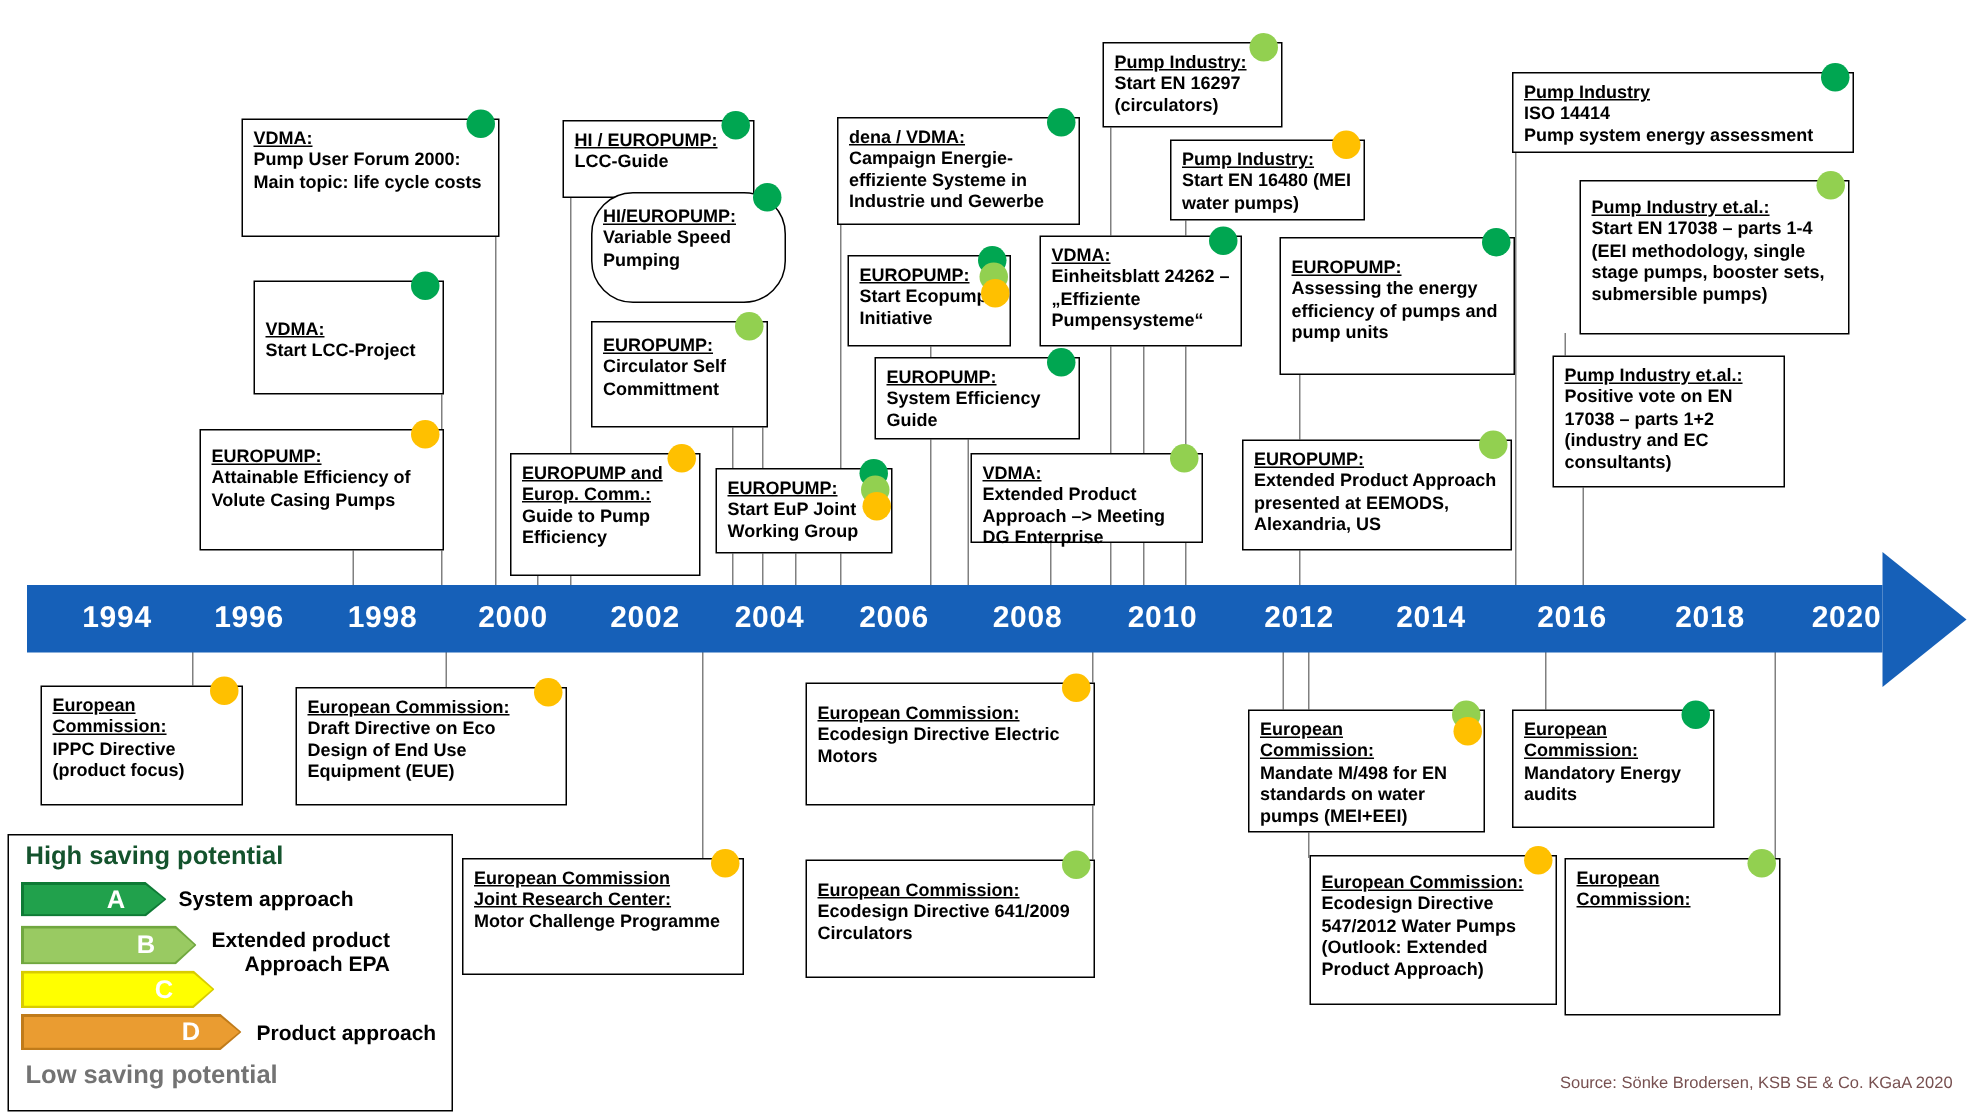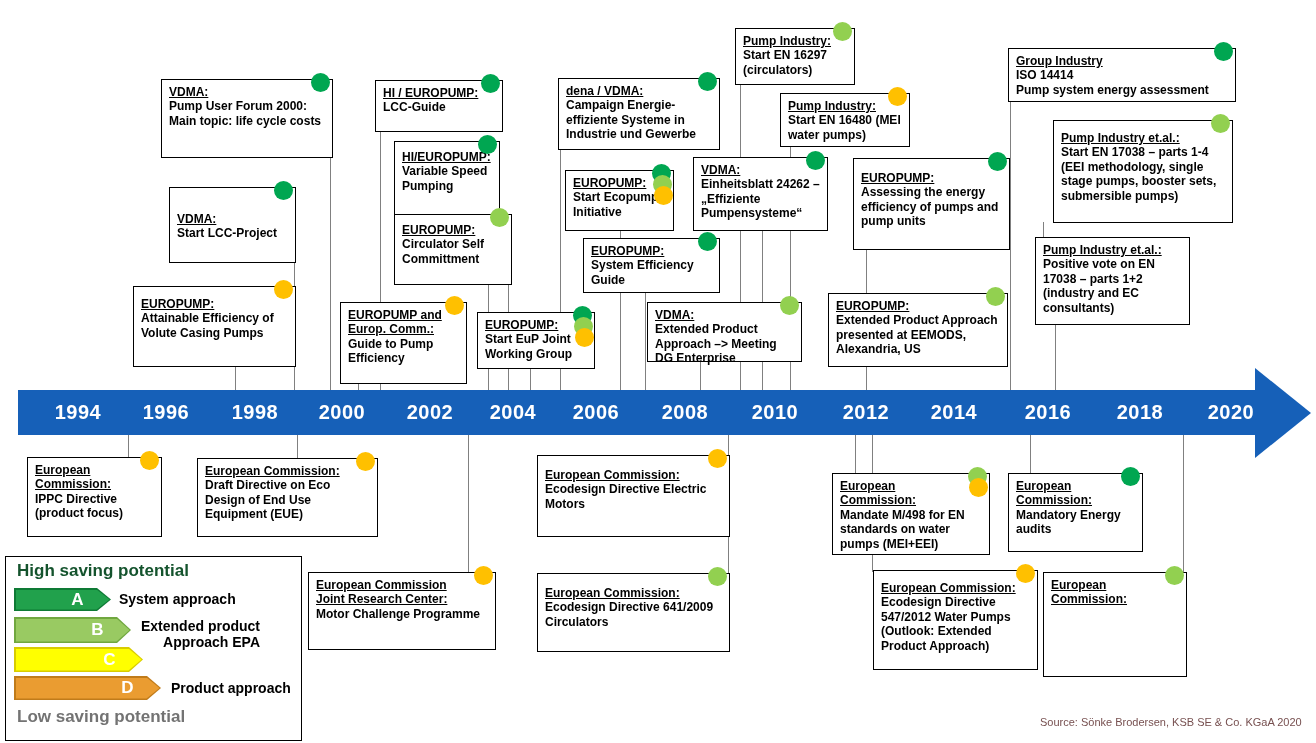--- a/index.html
+++ b/index.html
@@ -110,21 +110,21 @@
       <div class="event-box" style="left: 133px; top: 286px; width: 163px; height: 81px; padding-top: 10px;">
         <div class="event-title">EUROPUMP:</div>
         <div class="event-body">Attainable Efficiency of Volute Casing Pumps</div>
         <div class="dot" style="right: 2px; top: -7px; background: rgb(255, 192, 0);"></div>
       </div>
       <div class="event-box" style="left: 375px; top: 80px; width: 128px; height: 52px;">
         <div class="event-title">HI / EUROPUMP:</div>
         <div class="event-body">LCC-Guide</div>
         <div class="dot" style="right: 2px; top: -7px; background: rgb(0, 166, 81);"></div>
       </div>
-      <div class="event-box" style="left: 394px; top: 141px; width: 106px; height: 74px; padding-top: 8px;">
+      <div class="event-box" style="left: 394px; top: 128px; width: 130px; height: 74px; padding-top: 8px; border-radius: 28px;">
         <div class="event-title">HI/EUROPUMP:</div>
         <div class="event-body">Variable Speed Pumping</div>
         <div class="dot" style="right: 2px; top: -7px; background: rgb(0, 166, 81);"></div>
       </div>
       <div class="event-box" style="left: 394px; top: 214px; width: 118px; height: 71px; padding-top: 8px;">
         <div class="event-title">EUROPUMP:</div>
         <div class="event-body">Circulator Self Committment</div>
         <div class="dot" style="right: 2px; top: -7px; background: rgb(146, 208, 80);"></div>
       </div>
       <div class="event-box" style="left: 340px; top: 302px; width: 127px; height: 82px;">
@@ -181,21 +181,21 @@
         <div class="event-title">EUROPUMP:</div>
         <div class="event-body">Assessing the energy efficiency of pumps and pump units</div>
         <div class="dot" style="right: 2px; top: -7px; background: rgb(0, 166, 81);"></div>
       </div>
       <div class="event-box" style="left: 828px; top: 293px; width: 180px; height: 74px;">
         <div class="event-title">EUROPUMP:</div>
         <div class="event-body">Extended Product Approach presented at EEMODS, Alexandria, US</div>
         <div class="dot" style="right: 2px; top: -7px; background: rgb(146, 208, 80);"></div>
       </div>
       <div class="event-box" style="left: 1008px; top: 48px; width: 228px; height: 54px;">
-        <div class="event-title">Group Industry</div>
+        <div class="event-title">Pump Industry</div>
         <div class="event-body">ISO 14414
 Pump system energy assessment</div>
         <div class="dot" style="right: 2px; top: -7px; background: rgb(0, 166, 81);"></div>
       </div>
       <div class="event-box" style="left: 1053px; top: 120px; width: 180px; height: 103px; padding-top: 10px;">
         <div class="event-title">Pump Industry et.al.:</div>
         <div class="event-body">Start EN 17038 – parts 1-4 (EEI methodology, single stage pumps, booster sets, submersible pumps)</div>
         <div class="dot" style="right: 2px; top: -7px; background: rgb(146, 208, 80);"></div>
       </div>
       <div class="event-box" style="left: 1035px; top: 237px; width: 155px; height: 88px;">

